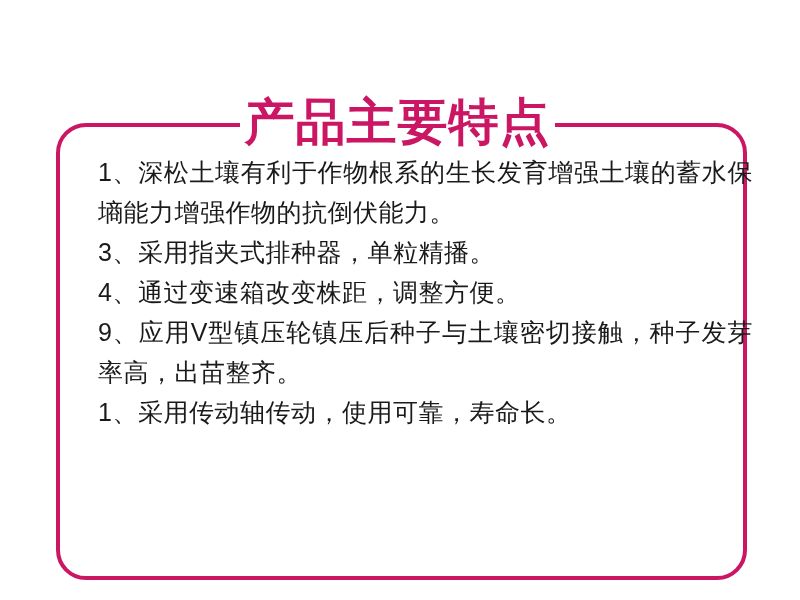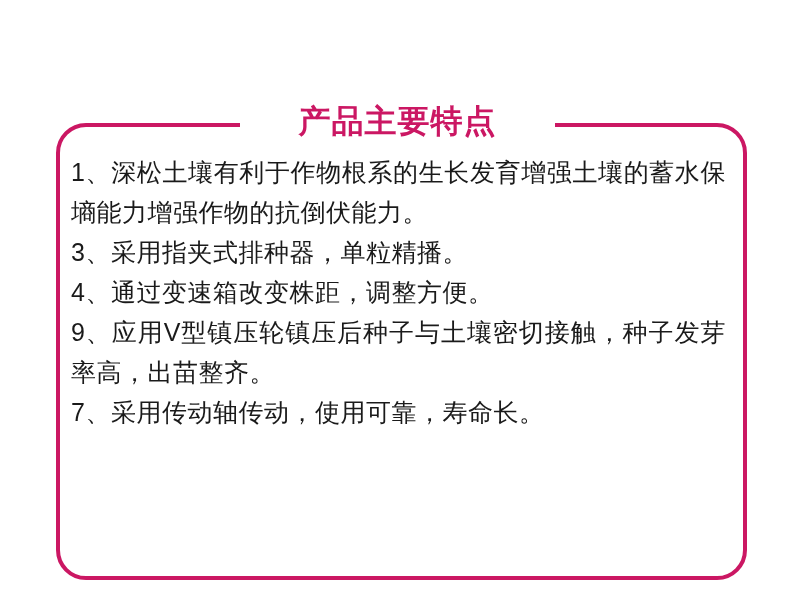--- a/index.html
+++ b/index.html
@@ -34,28 +34,28 @@
     height: 56px;
     background: #ffffff;
     display: flex;
     align-items: center;
     justify-content: center;
     z-index: 2;
   }
   .title-text {
     font-family: "Liberation Serif", "DejaVu Serif", serif;
     font-weight: bold;
-    font-size: 32px;
+    font-size: 50px;
     letter-spacing: 1px;
     color: #cb1763;
     white-space: nowrap;
   }
   .features {
     position: absolute;
-    left: 71px;
+    left: 98px;
     top: 152px;
     width: 655px;
     z-index: 1;
   }
   .feature-item {
     margin: 0;
     font-size: 25px;
     line-height: 40px;
     color: #1a1a1a;
     text-align: justify;
@@ -71,16 +71,16 @@
 
   <div class="title-band">
     <span class="title-text">产品主要特点</span>
   </div>
 
   <div class="features">
     <p class="feature-item">1、深松土壤有利于作物根系的生长发育增强土壤的蓄水保墒能力增强作物的抗倒伏能力。</p>
     <p class="feature-item">3、采用指夹式排种器，单粒精播。</p>
     <p class="feature-item">4、通过变速箱改变株距，调整方便。</p>
     <p class="feature-item">9、应用V型镇压轮镇压后种子与土壤密切接触，种子发芽率高，出苗整齐。</p>
-    <p class="feature-item">7、采用传动轴传动，使用可靠，寿命长。</p>
+    <p class="feature-item">1、采用传动轴传动，使用可靠，寿命长。</p>
   </div>
 
 </div>
 
 </body></html>

